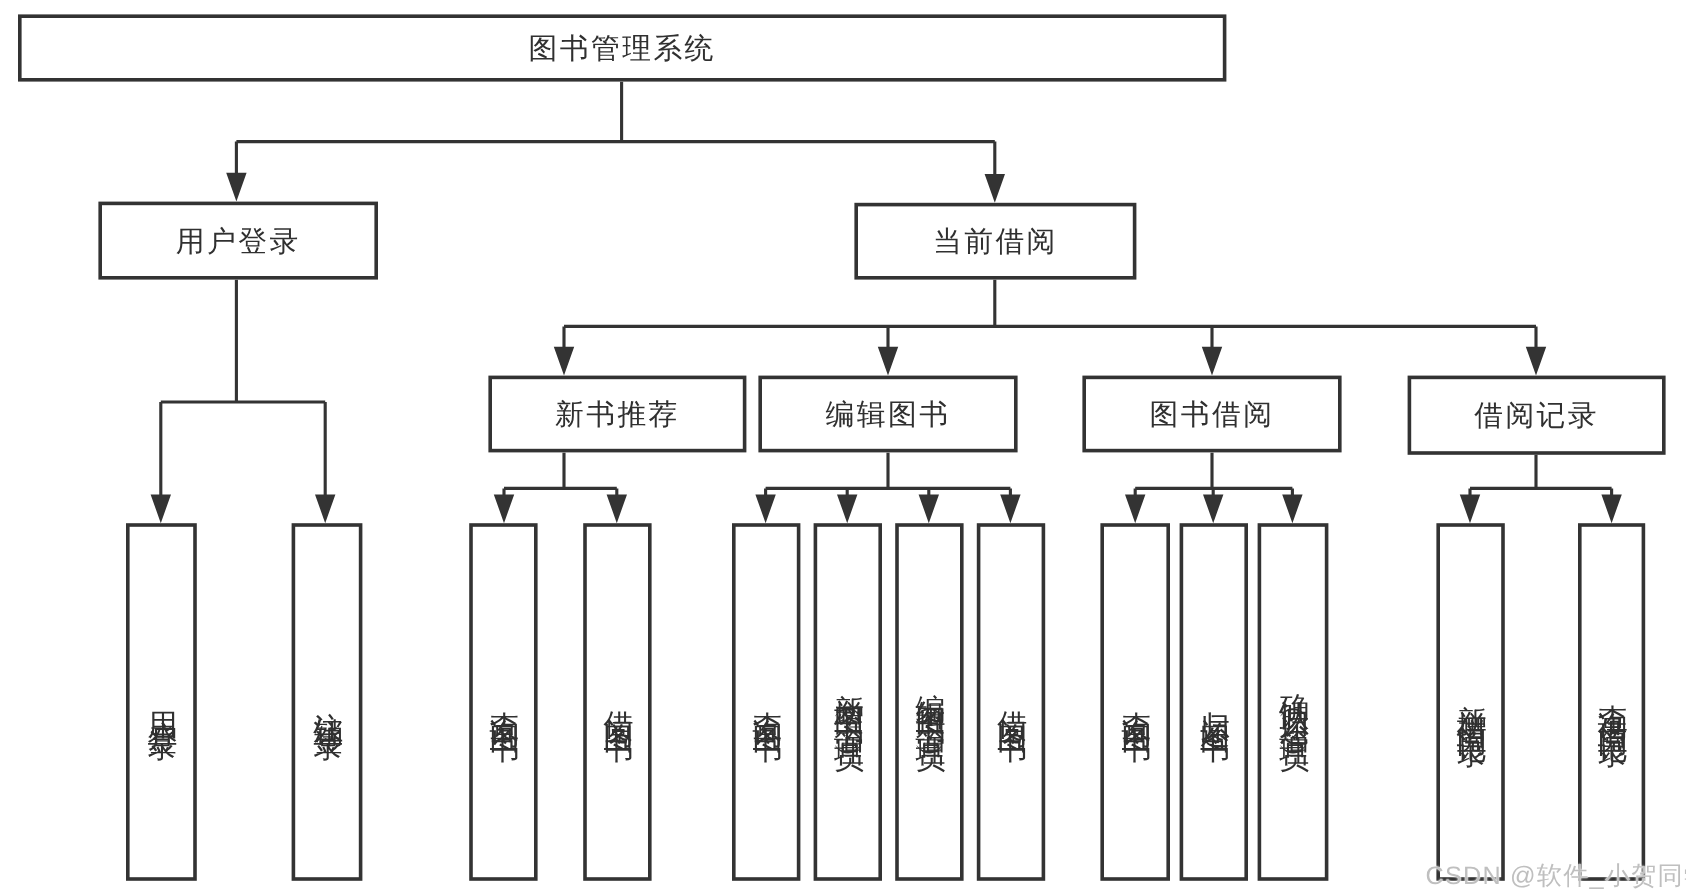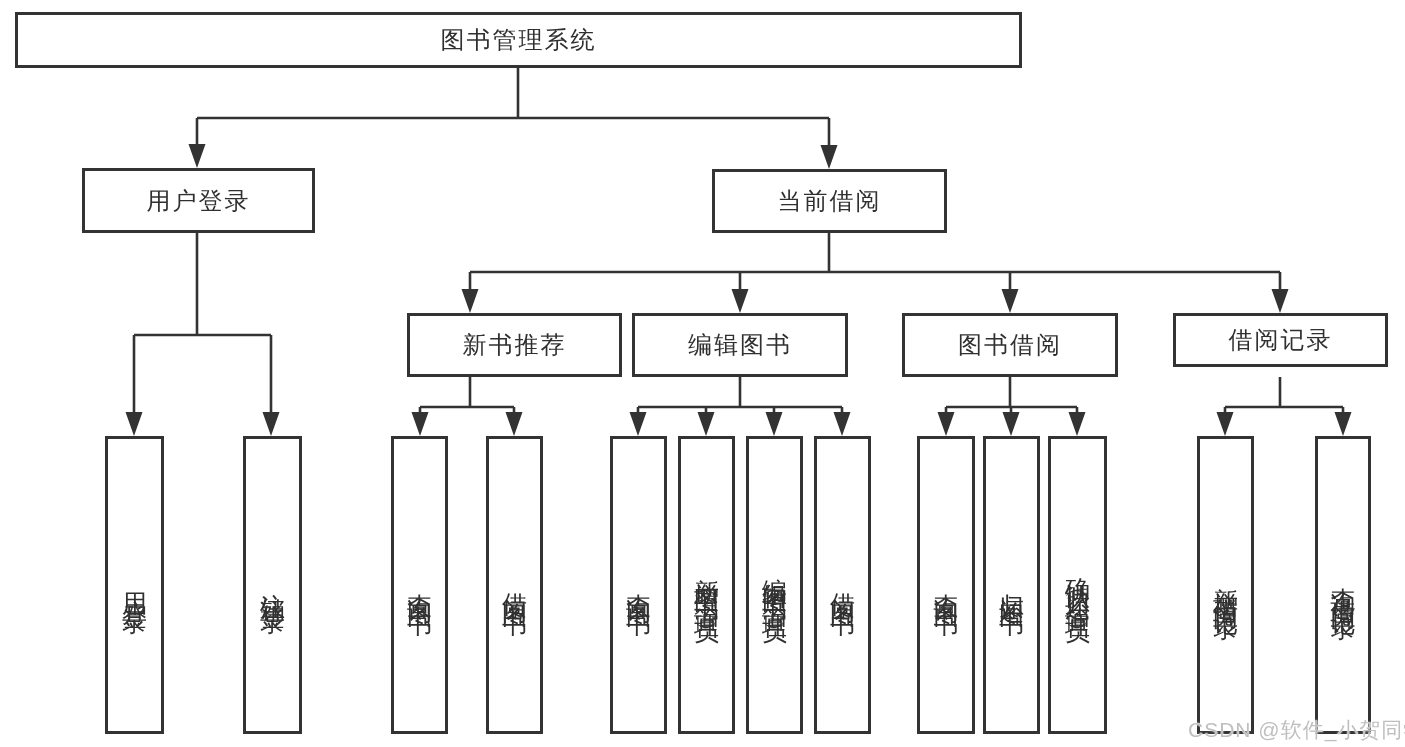--- a/index.html
+++ b/index.html
@@ -118,21 +118,21 @@
   </svg>
 
   <div class="box" style="left:15px; top:12px; width:1007px; height:56px;">图书管理系统</div>
 
   <div class="box" style="left:82px; top:168px; width:233px; height:65px;">用户登录</div>
   <div class="box" style="left:712px; top:169px; width:235px; height:64px;">当前借阅</div>
 
   <div class="box" style="left:363px; top:313px; width:215px; height:64px;margin-left:44px;">新书推荐</div>
   <div class="box" style="left:632px; top:313px; width:216px; height:64px;">编辑图书</div>
   <div class="box" style="left:902px; top:313px; width:216px; height:64px;">图书借阅</div>
-  <div class="box" style="left:1173px; top:313px; width:215px; height:54px;">借阅记录</div>
+  <div class="box" style="left:1173px; top:313px; width:215px; height:66px;">借阅记录</div>
 
   <div class="box vbox" style="left:105px; top:436px; width:59px; height:298px;">
     <span>用户登录</span>
   </div>
   <div class="box vbox" style="left:243px; top:436px; width:59px; height:298px;">
     <span>注销登录</span>
   </div>
 
   <div class="box vbox" style="left:391px; top:436px; width:57px; height:298px;">
     <span>查询图书</span>

